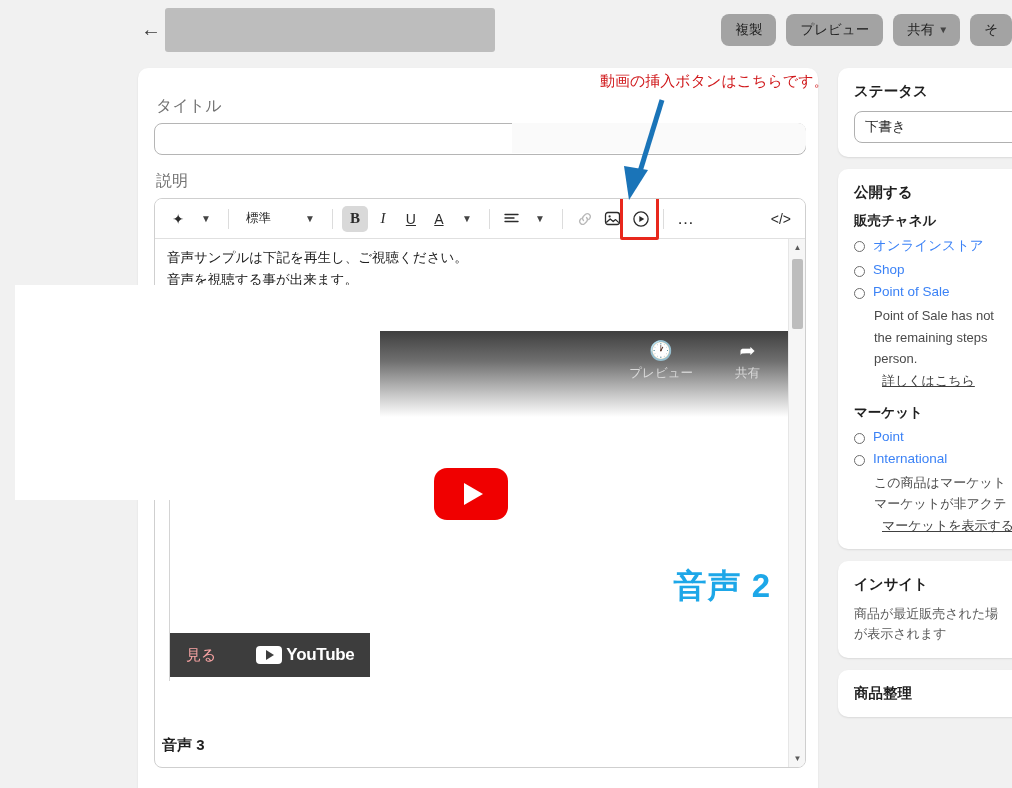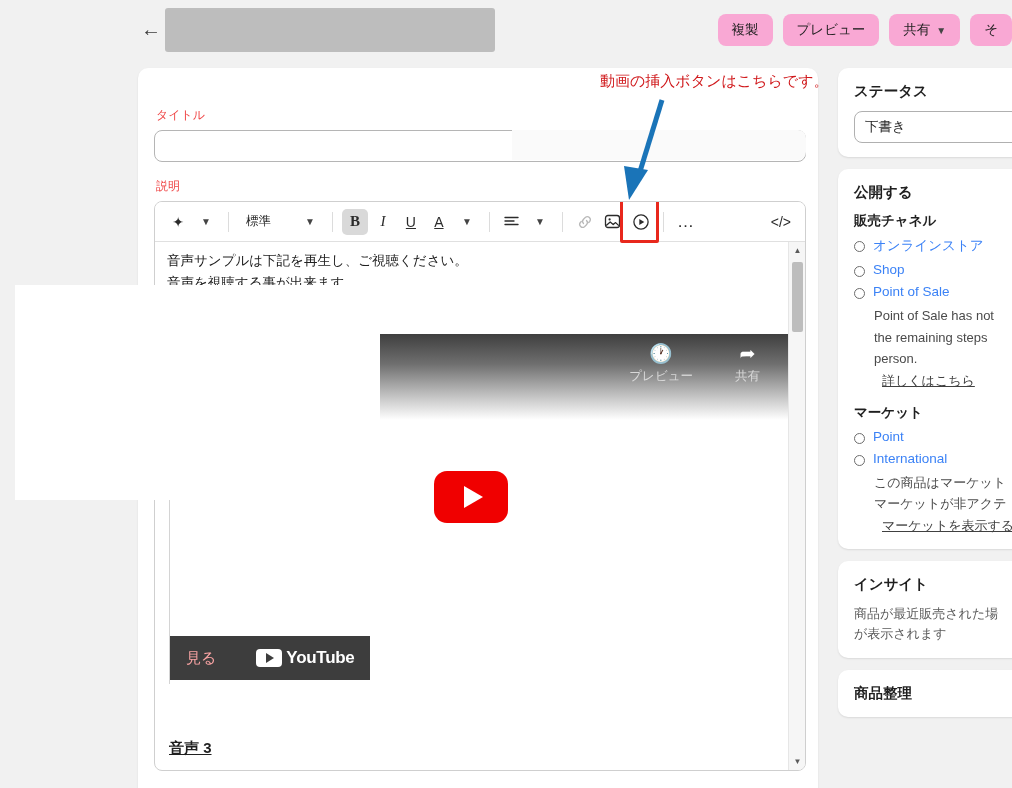--- a/index.html
+++ b/index.html
@@ -23,37 +23,37 @@
     border-radius: 6px;
   }
   .title-redact {
     position: absolute; left: 165px; top: 8px;
     width: 330px; height: 44px;
     background: #bdbdbd;
     border-radius: 3px;
   }
   .top-btns { position: absolute; right: 0px; top: 14px; display: flex; gap: 10px; }
   .tbtn {
-    background: #f9a8d4; border: none; border-radius: 8px;
+    background: #a3a3a3; border: none; border-radius: 8px;
     padding: 7px 14px; font-size: 13.5px; color: #1f1f1f;
     white-space: nowrap; display: flex; align-items: center; gap: 6px;
-    font-family: Liberation Sans, sans-serif;
+    font-family: Liberation Mono, monospace;
   }
   .chev { font-size: 10px; color: #444; }
 
   
   .main-card {
     position: absolute; left: 138px; top: 68px;
     width: 680px; height: 740px;
     background: #ffffff;
     border-radius: 10px;
     box-shadow: 0 1px 2px rgba(0,0,0,.10);
     padding: 16px;
   }
-  .field-label { font-size: 12px; color: #ef4444; margin: 23px 0 6px 2px; }
+  .field-label { font-size: 16px; color: #737373; margin: 12px 0 6px 2px; }
   .title-input {
     width: 652px; height: 32px;
     border: 1px solid #b5b5b5; border-radius: 8px;
     background: #fff;
   }
   .title-input .shade {
     position: absolute; left: 358px; top: 0; width: 294px; height: 30px;
     background: #fafafa; border-radius: 0 8px 8px 0;
   }
   .desc-label { margin-top: 16px; }
@@ -139,22 +139,22 @@
     width: 0; height: 0; border-left: 8px solid #3d3d3d;
     border-top: 5px solid transparent; border-bottom: 5px solid transparent;
     margin-left: 2px;
   }
   .yt-logo .word { color: #fff; font-size: 17px; font-weight: bold; letter-spacing: -.3px; }
   .onsei2 {
     position: absolute; right: 18px; bottom: 72px;
     font-size: 33px; font-weight: bold; color: #1da7e8; letter-spacing: 1px;
   }
   .onsei3 {
-    position: absolute; left: 14px; bottom: 12px;
-    font-size: 15px; font-weight: bold; color: #1f1f1f; text-decoration: underline;
+    position: absolute; left: 7px; bottom: 12px;
+    font-size: 15px; font-weight: bold; color: #1f1f1f;
   }
 
   
   .escroll {
     position: absolute; right: 0; top: 40px; width: 17px; height: 528px;
     background: #f6f6f6; border-left: 1px solid #e6e6e6;
   }
   .escroll .arw {
     position: absolute; left: 0; width: 17px; height: 17px;
     display: flex; align-items: center; justify-content: center;
@@ -336,20 +336,21 @@
                 <span class="icn">➦</span>
                 <span class="cap">共有</span>
               </div>
             </div>
           </div>
 
           <div class="yt-play">
             <div class="tri"></div>
           </div>
 
+          <div class="onsei2">音声 2</div>
 
           <div class="yt-watermark">
             <span class="wlbl">見る</span>
             <span class="yt-logo">
               <span class="box">
                   <span class="t"></span>
                 </span>
               <span class="word">YouTube</span>
             </span>
           </div>

